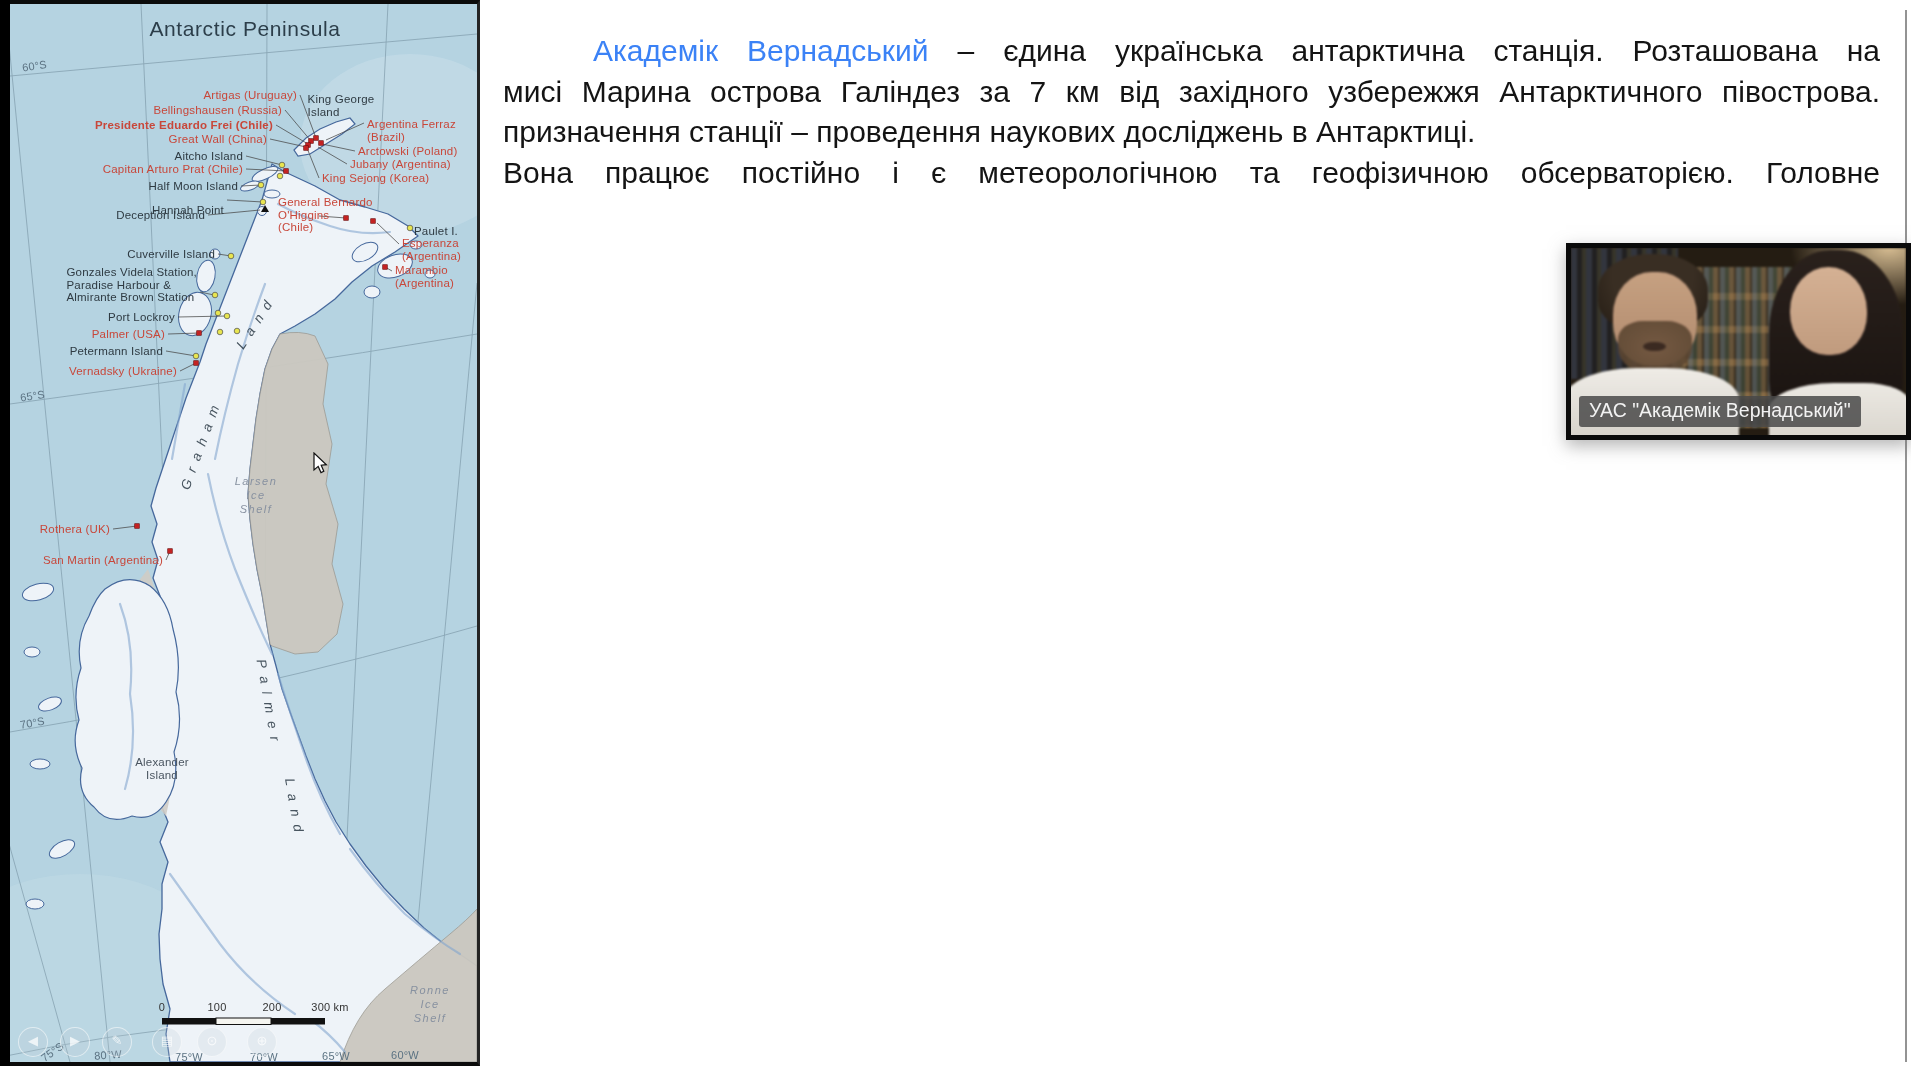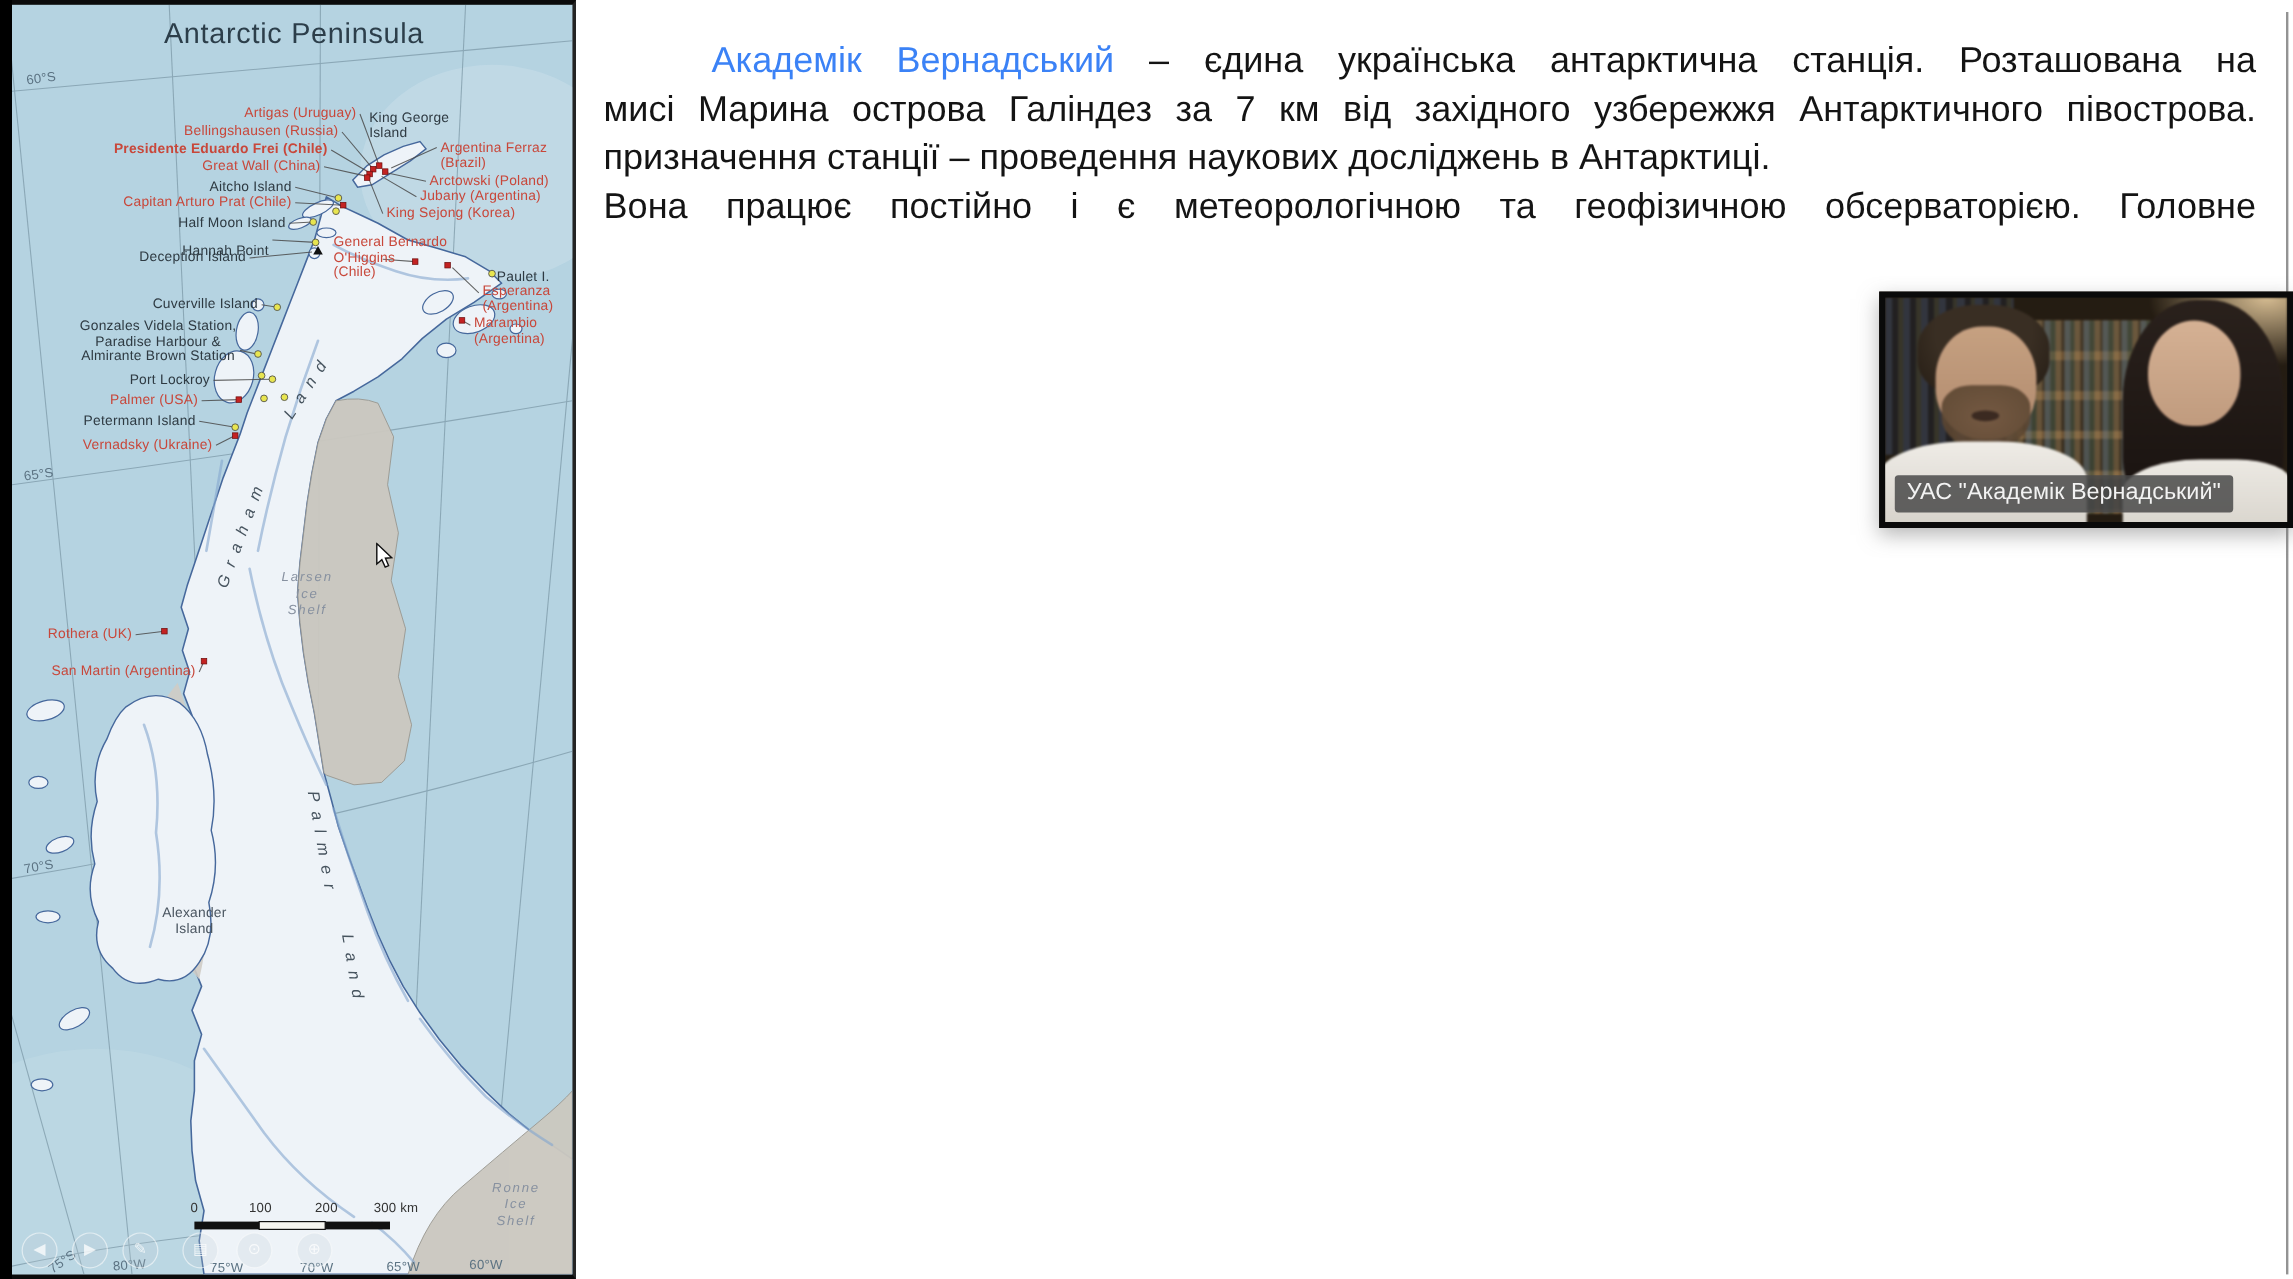--- a/index.html
+++ b/index.html
@@ -5,21 +5,21 @@
   html,body{margin:0;padding:0;background:#fff;}
   .stage{position:relative;width:1911px;height:1066px;background:#fff;overflow:hidden;
          font-family:"Liberation Sans",sans-serif;}
   
   .black-strip{position:absolute;left:0;top:0;width:10px;height:1066px;background:#000;}
   .map-panel{position:absolute;left:10px;top:0;width:470px;height:1066px;box-sizing:border-box;
              border-top:4px solid #0b0b0b;border-bottom:4px solid #0b0b0b;border-right:3px solid #242424;
              background:#b5d3e1;overflow:hidden;}
   .map-panel svg.base{position:absolute;left:0;top:0;}
   .map-title{position:absolute;left:235px;top:25px;transform:translate(-50%,-50%);
-             font-size:24px;letter-spacing:.6px;color:#2c3e4a;white-space:nowrap;}
+             font-size:21px;letter-spacing:.6px;color:#2c3e4a;white-space:nowrap;}
   .maplabel{position:absolute;white-space:pre-line;font-size:11.5px;line-height:12.5px;
             letter-spacing:.2px;pointer-events:none;}
   .maplabel.red{color:#c8473a;}
   .maplabel.blk{color:#2e3a42;}
   .maplabel.grid{color:#5c7383;font-size:11px;white-space:nowrap;}
   .maplabel.shelf{color:#8791a0;font-style:italic;font-size:11px;line-height:14px;
                   letter-spacing:1.5px;text-align:center;}
   .maplabel.terr{color:#35434f;font-style:italic;font-size:13.5px;letter-spacing:8px;
                  white-space:nowrap;opacity:.9;}
   .maplabel.isl{color:#4a5560;font-size:11.5px;text-align:center;}
@@ -230,21 +230,21 @@
     <div class="map-title">Antarctic Peninsula</div>
     <div id="map-labels">
         <div class="maplabel blk" style="left: 331px; top: 101px; transform: translate(-50%, -50%);">King George
 Island</div>
         <div class="maplabel blk" style="left: 233px; top: 152px; transform: translate(-100%, -50%); text-align: right;">Aitcho Island</div>
         <div class="maplabel blk" style="left: 228px; top: 182px; transform: translate(-100%, -50%); text-align: right;">Half Moon Island</div>
         <div class="maplabel blk" style="left: 214px; top: 196px; transform: translate(-100%, -50%); text-align: right; margin-top: 10px;">Hannah Point</div>
         <div class="maplabel blk" style="left: 195px; top: 211px; transform: translate(-100%, -50%); text-align: right;">Deception Island</div>
         <div class="maplabel blk" style="left: 404px; top: 227px; transform: translate(0px, -50%);">Paulet I.</div>
         <div class="maplabel blk" style="left: 205px; top: 250px; transform: translate(-100%, -50%); text-align: right;">Cuverville Island</div>
-        <div class="maplabel blk" style="left: 187px; top: 281px; transform: translate(-100%, -50%); text-align: center;">Gonzales Videla Station,
+        <div class="maplabel blk" style="left: 187px; top: 281px; transform: translate(-100%, -50%); text-align: left;">Gonzales Videla Station,
 Paradise Harbour &amp;
 Almirante Brown Station</div>
         <div class="maplabel blk" style="left: 165px; top: 313px; transform: translate(-100%, -50%); text-align: right;">Port Lockroy</div>
         <div class="maplabel blk" style="left: 153px; top: 347px; transform: translate(-100%, -50%); text-align: right;">Petermann Island</div>
         <div class="maplabel red" style="left: 287px; top: 91px; transform: translate(-100%, -50%); text-align: right;">Artigas (Uruguay)</div>
         <div class="maplabel red" style="left: 272px; top: 106px; transform: translate(-100%, -50%); text-align: right;">Bellingshausen (Russia)</div>
         <div class="maplabel red" style="left: 263px; top: 121px; transform: translate(-100%, -50%); text-align: right; font-weight: bold;">Presidente Eduardo Frei (Chile)</div>
         <div class="maplabel red" style="left: 257px; top: 135px; transform: translate(-100%, -50%); text-align: left; padding-left: 36px;">Great Wall (China)</div>
         <div class="maplabel red" style="left: 233px; top: 165px; transform: translate(-100%, -50%); text-align: right;">Capitan Arturo Prat (Chile)</div>
         <div class="maplabel red" style="left: 357px; top: 126px; transform: translate(0px, -50%);">Argentina Ferraz

